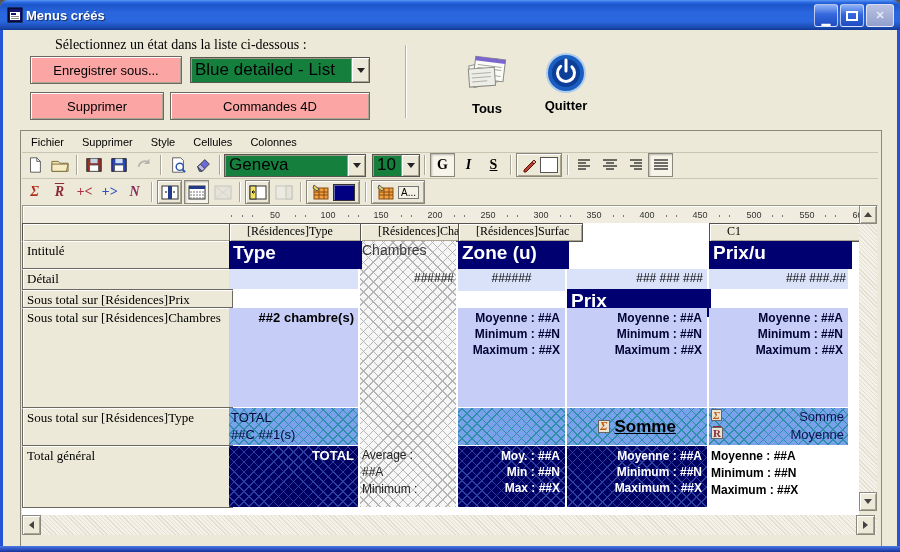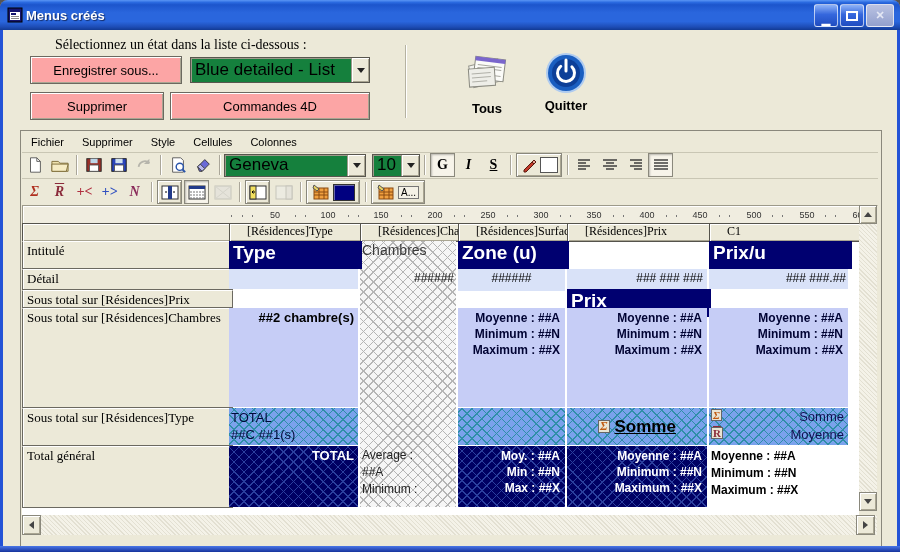--- a/index.html
+++ b/index.html
@@ -370,21 +370,20 @@
       <span class="rnum" style="left:770px">550</span>
       <span class="rnum" style="left:823px">600</span>
     </div>
 
     <div class="gridbg"></div>
 
     <div class="hdrbtn" style="left:1px;top:92px;width:204px;"></div>
     <div class="hdrbtn" style="left:208px;top:92px;width:128px;">[Résidences]Type</div>
     <div class="hdrbtn" style="left:339px;top:92px;width:95px;">[Résidences]Cha</div>
     <div class="hdrbtn" style="left:437px;top:92px;width:106px;">[Résidences]Surfac</div>
-    <div class="hdrbtn" style="left:546px;top:92px;width:139px;">[Résidences]Prix</div>
     <div class="hdrbtn" style="left:688px;top:92px;width:138px;">C1</div>
 
     <div class="rowlbl" style="top:110px;height:25px;">Intitulé</div>
     <div class="rowlbl" style="top:138px;height:18px;">Détail</div>
     <div class="rowlbl" style="top:159px;height:15px;">Sous total sur [Résidences]Prix</div>
     <div class="rowlbl" style="top:177px;height:97px;">Sous total sur [Résidences]Chambres</div>
     <div class="rowlbl" style="top:277px;height:35px;">Sous total sur [Résidences]Type</div>
     <div class="rowlbl" style="top:315px;height:59px;">Total général</div>
 
     <div class="cell hatch-gray" style="left:339px;top:110px;width:96px;height:266px;"></div>

